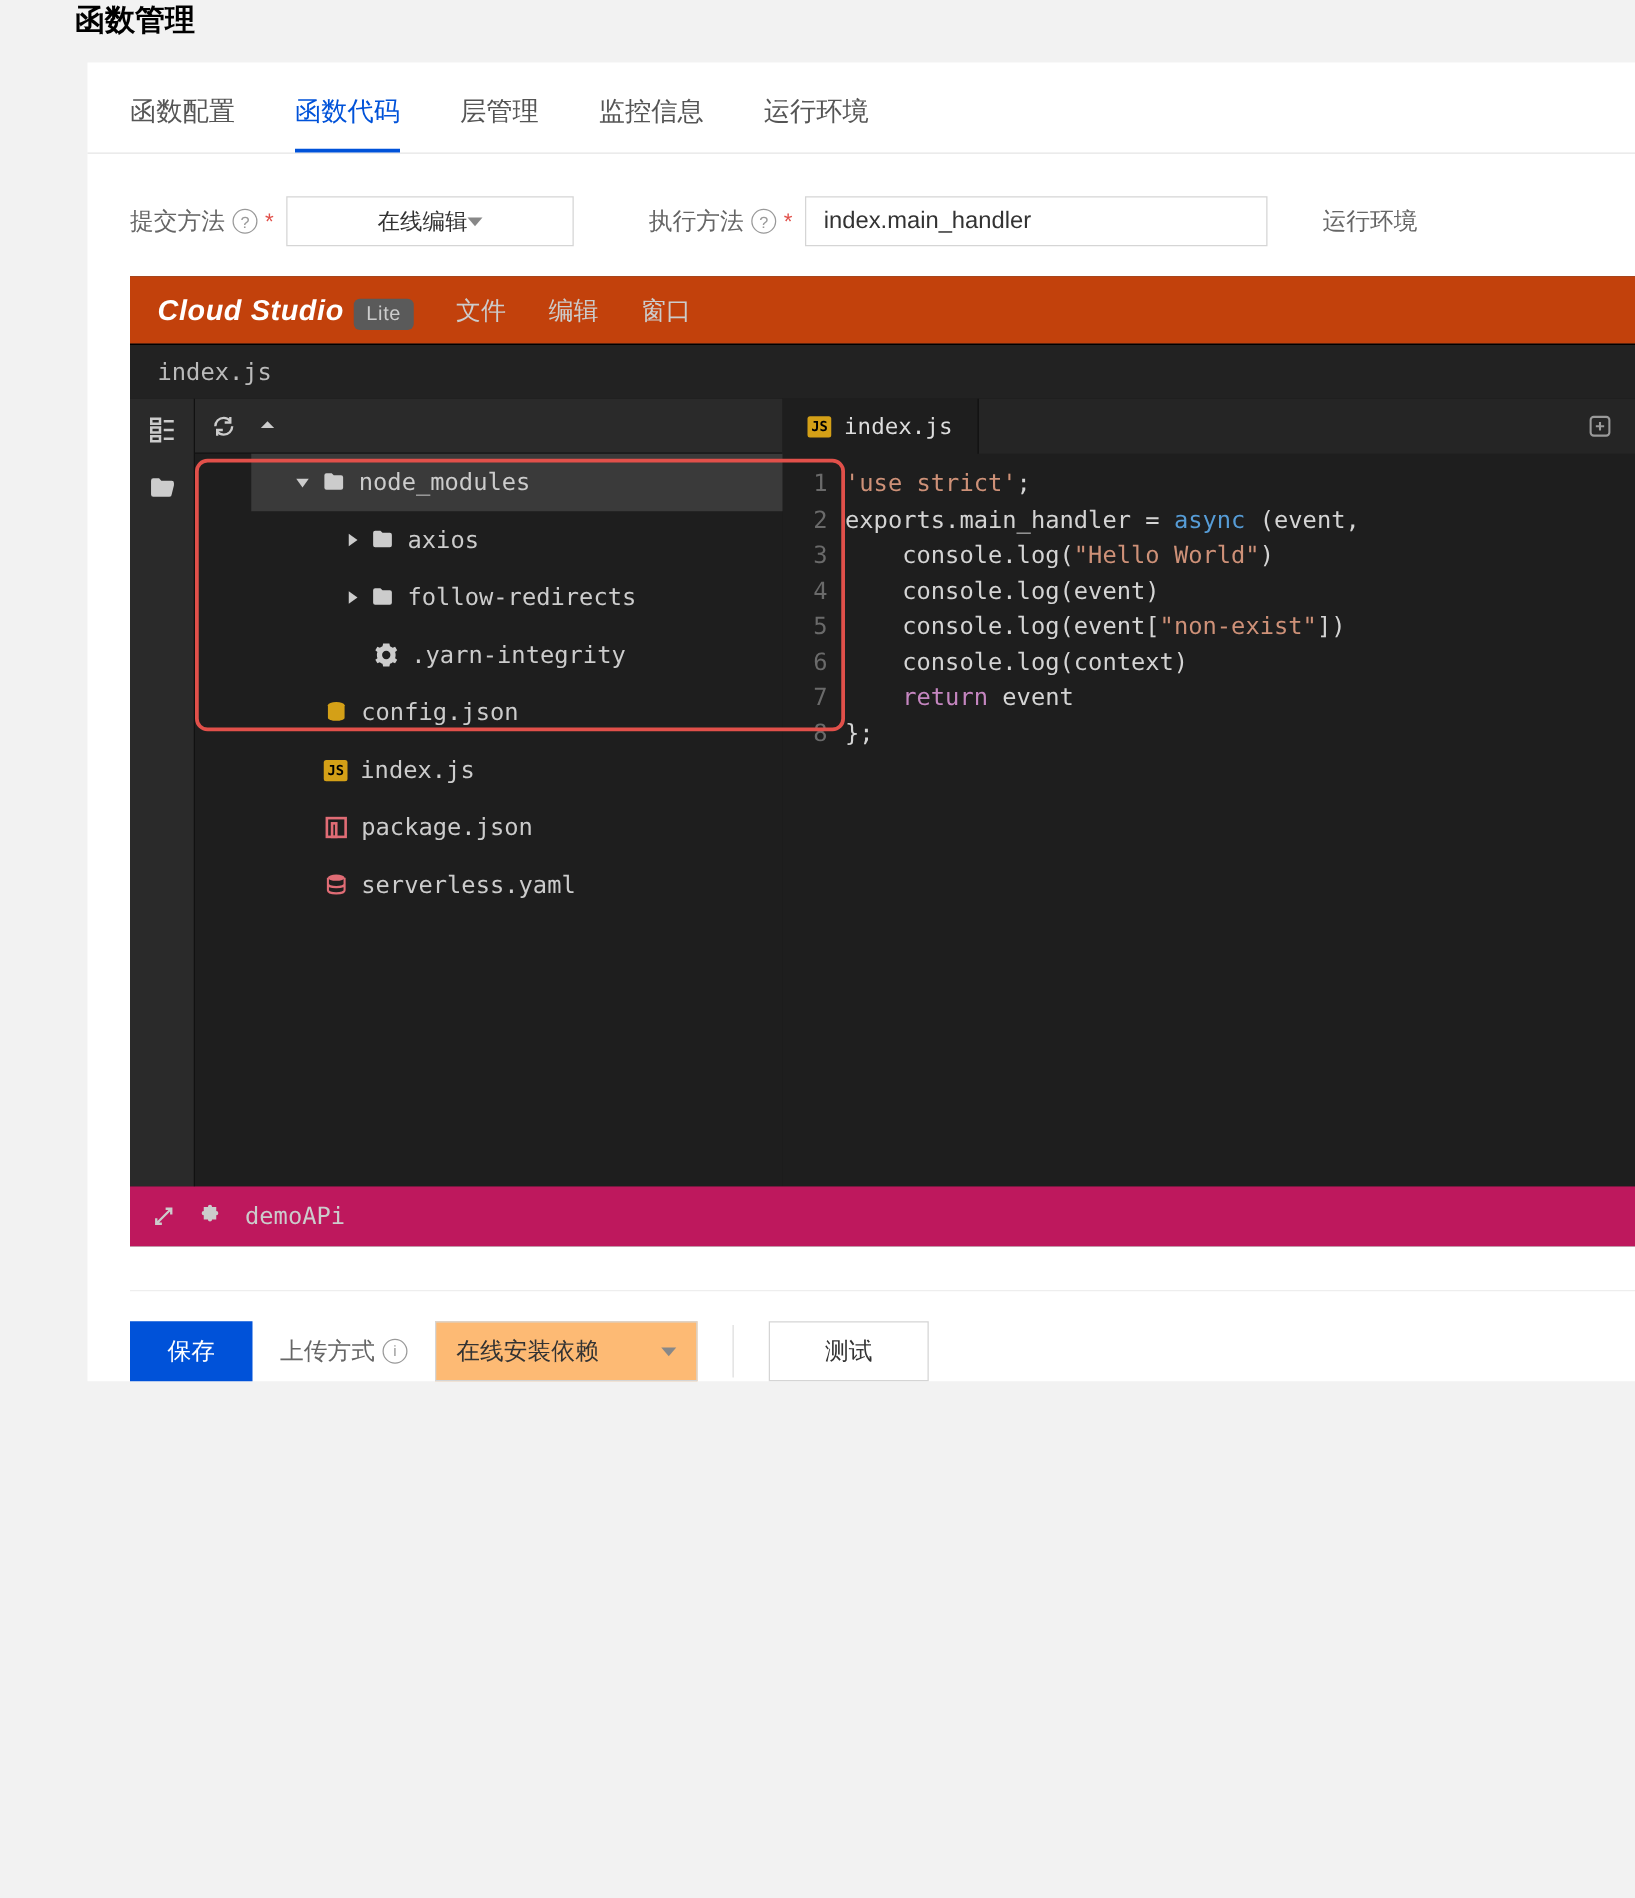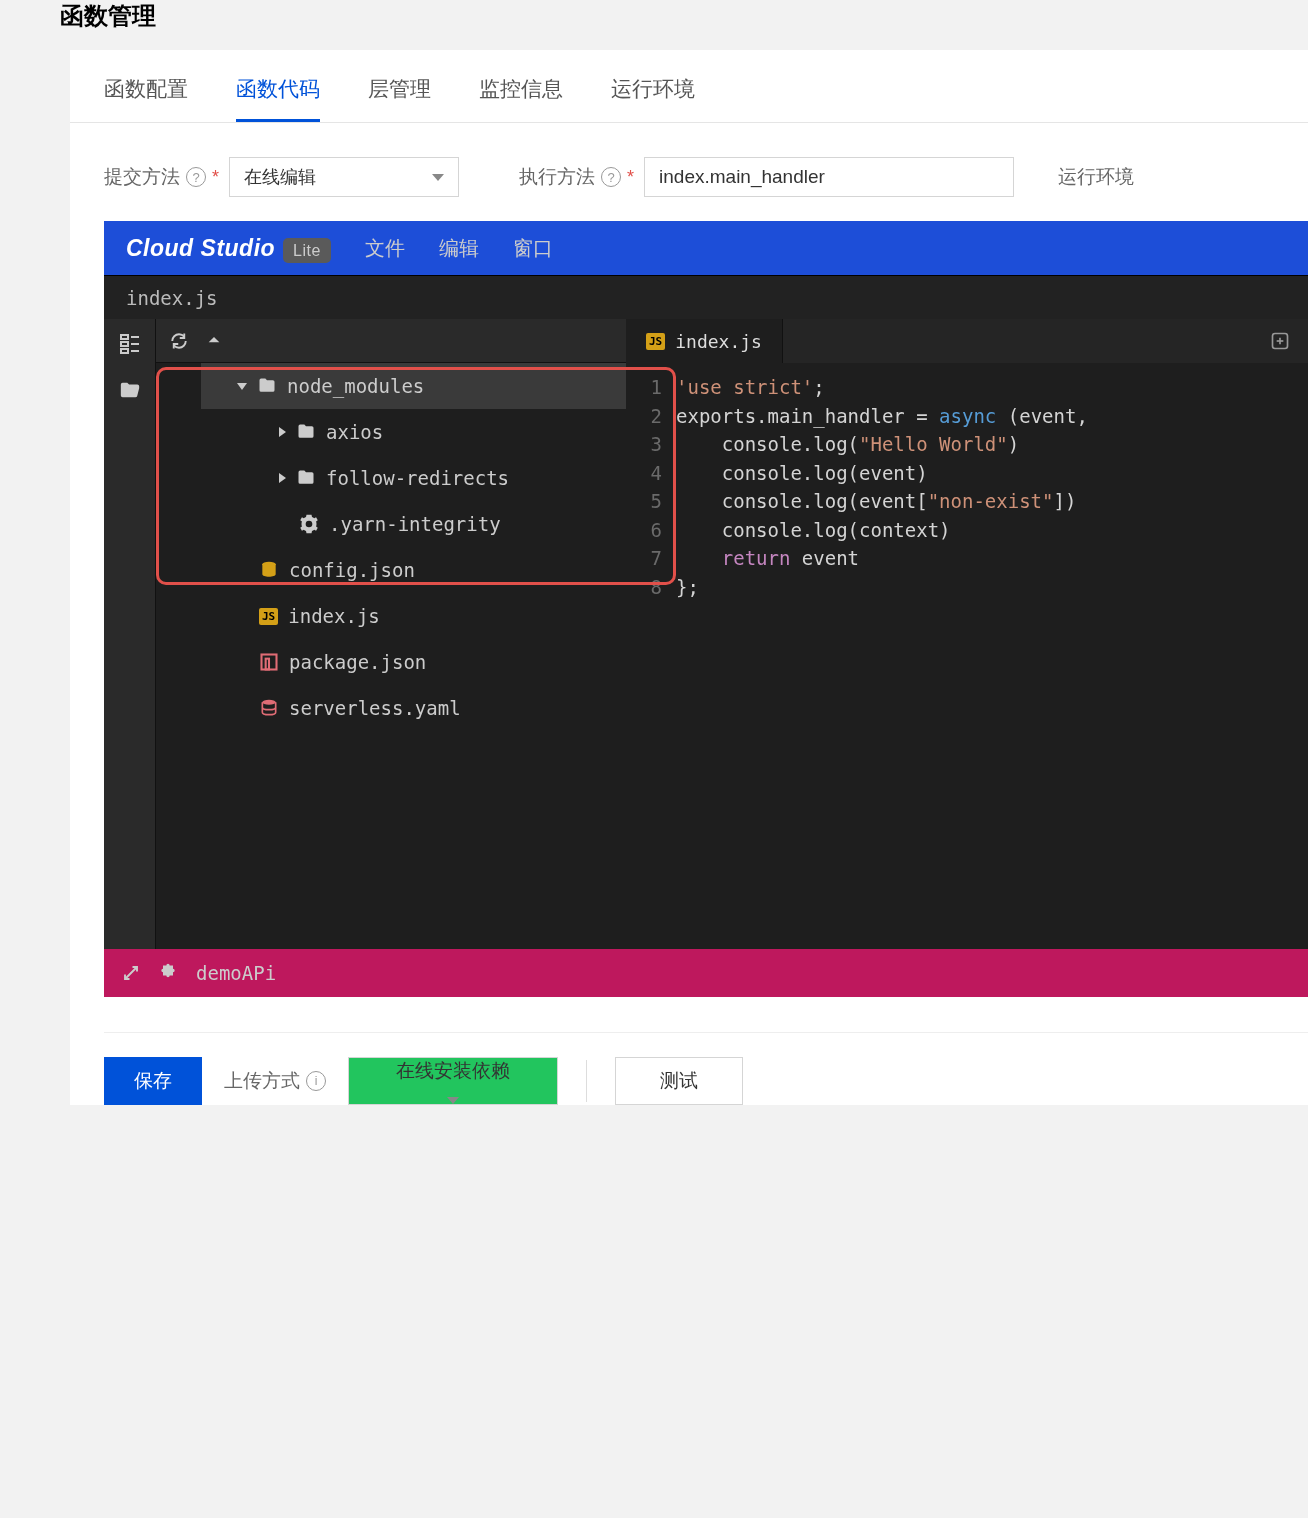--- a/index.html
+++ b/index.html
@@ -9,28 +9,28 @@
   .page-title { font-size:24px; font-weight:700; padding: 0 0 18px 30px; color:#000; }
   .tabs { display:flex; gap:48px; border-bottom:1px solid #e5e5e5; padding: 25px 0 0 34px; }
   .tab { font-size:21px; color:#555; padding-bottom:16px; border-bottom:3px solid transparent; cursor:pointer; }
   .tab.active { color:#0052d9; border-bottom-color:#0052d9; font-weight:500; }
   .content { padding: 34px 0 0 34px; }
   .form-row { display:flex; gap:16px; align-items:center; margin-bottom:24px; }
   .field { display:flex; align-items:center; gap:6px; }
   .field-label { color:#666; font-size:19px; }
   .help-icon { display:inline-flex; width:20px; height:20px; border:1.5px solid #999; border-radius:50%; align-items:center; justify-content:center; font-size:13px; color:#999; }
   .req { color:#e1504a; font-size:18px; margin-right:4px; }
-  .select { display:flex; align-items:center; justify-content:space-between; border:1px solid #d5d5d5; background:#fff; height:40px; width:230px; padding:0 14px; font-size:18px; color:#333; cursor:pointer; }
+  .select { display:flex; align-items:center; justify-content:center; border:1px solid #d5d5d5; background:#fff; height:40px; width:230px; padding:0 14px; font-size:18px; color:#333; cursor:pointer; }
   .chev-down { width:0; height:0; border-left:6px solid transparent; border-right:6px solid transparent; border-top:7px solid #888; }
   .text-input { border:1px solid #d5d5d5; background:#fff; height:40px; width:370px; padding:0 14px; font-size:19px; color:#333; }
   .runtime-label { color:#666; font-size:19px; margin-left:28px; }
 
   
   .ide { background:#181818; color:#ddd; width: calc(100% - 0px); font-family: Menlo, Consolas, monospace; }
-  .ide-top { display:flex; align-items:center; height:54px; background:#1d4ed8; padding:0 22px; gap:34px; }
+  .ide-top { display:flex; align-items:center; height:54px; background:#c2410c; padding:0 22px; gap:34px; }
   .cs-logo { font-family: -apple-system, sans-serif; font-weight:700; font-style:italic; font-size:23px; color:#fff; letter-spacing:0.5px; }
   .lite-badge { background:#5a5a5a; color:#ccc; font-style:normal; font-weight:500; font-size:16px; padding:4px 10px; border-radius:5px; margin-left:8px; }
   .ide-menu-item { color:#ccc; font-size:20px; cursor:pointer; }
   .ide-sub { display:flex; align-items:center; height:44px; background:#222; padding:0 22px; color:#bbb; font-size:19px; border-top:1px solid #000; }
   .ide-body { display:flex; height:630px; }
   .ide-iconbar { width:52px; background:#2a2a2a; display:flex; flex-direction:column; align-items:center; padding-top:12px; gap:18px; border-right:1px solid #111; }
   .iconbar-icn { color:#ccc; font-size:22px; cursor:pointer; }
   .ide-side { width:470px; background:#1e1e1e; display:flex; flex-direction:column; }
   .side-toolbar { height:44px; display:flex; align-items:center; gap:18px; padding-left:14px; background:#2a2a2a; color:#ccc; border-bottom:1px solid #111;}
   .side-icn { font-size:18px; cursor:pointer; }
@@ -59,21 +59,21 @@
   .tok-kw { color:#569cd6; }
   .tok-kw2 { color:#c586c0; }
   .ide-status { height:48px; background:#be185d; display:flex; align-items:center; gap:18px; padding:0 18px; color:#ccc; font-size:19px;}
   .expand-icn { font-size:20px; cursor:pointer;}
   .puzzle-icn { font-size:20px; }
 
   .bottom-bar { display:flex; align-items:center; gap:22px; padding:24px 0 0 0; border-top:1px solid #eee; margin-top:35px; }
   .btn-primary { background:#0052d9; color:#fff; border:none; height:48px; padding:0 30px; font-size:19px; cursor:pointer; }
   .btn-link { color:#666; font-size:19px; display:flex; align-items:center; gap:6px; cursor:pointer; }
   .info-icon { display:inline-flex; width:20px; height:20px; border:1.5px solid #999; border-radius:50%; align-items:center; justify-content:center; font-size:12px; color:#999; }
-  .select-sm { display:flex; align-items:center; justify-content:space-between; border:1px solid #d5d5d5; background:#22c55e; height:48px; width:210px; padding:0 16px; font-size:19px; color:#333; cursor:pointer;flex-direction:column; }
+  .select-sm { display:flex; align-items:center; justify-content:space-between; border:1px solid #d5d5d5; background:#fdba74; height:48px; width:210px; padding:0 16px; font-size:19px; color:#333; cursor:pointer; }
   .vdiv { width:1px; height:42px; background:#ddd; margin:0 6px;}
   .btn-outline { background:#fff; border:1px solid #d5d5d5; height:48px; padding:0 44px; font-size:19px; color:#333; cursor:pointer; }
 
   svg { display:block; }
 </style>
 </head>
 <body>
 
 <div class="page">
   <div class="page-title">函数管理</div>

